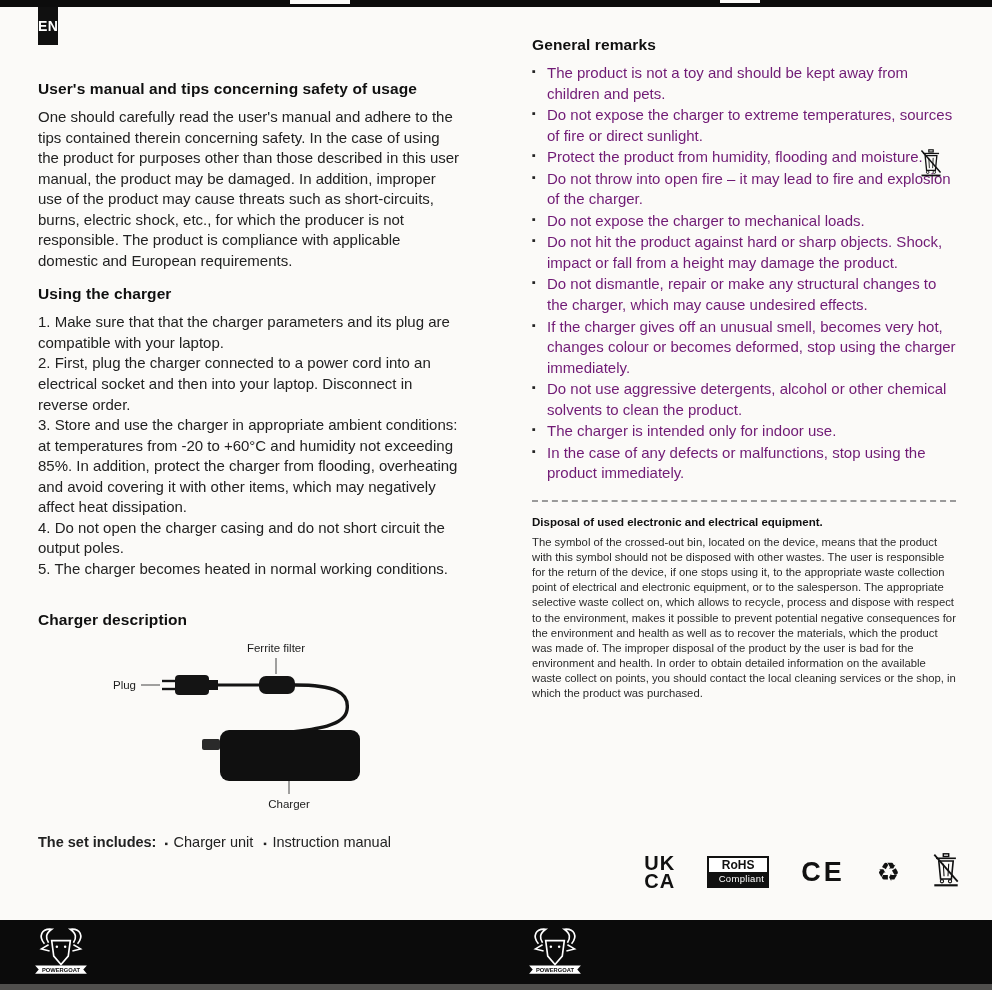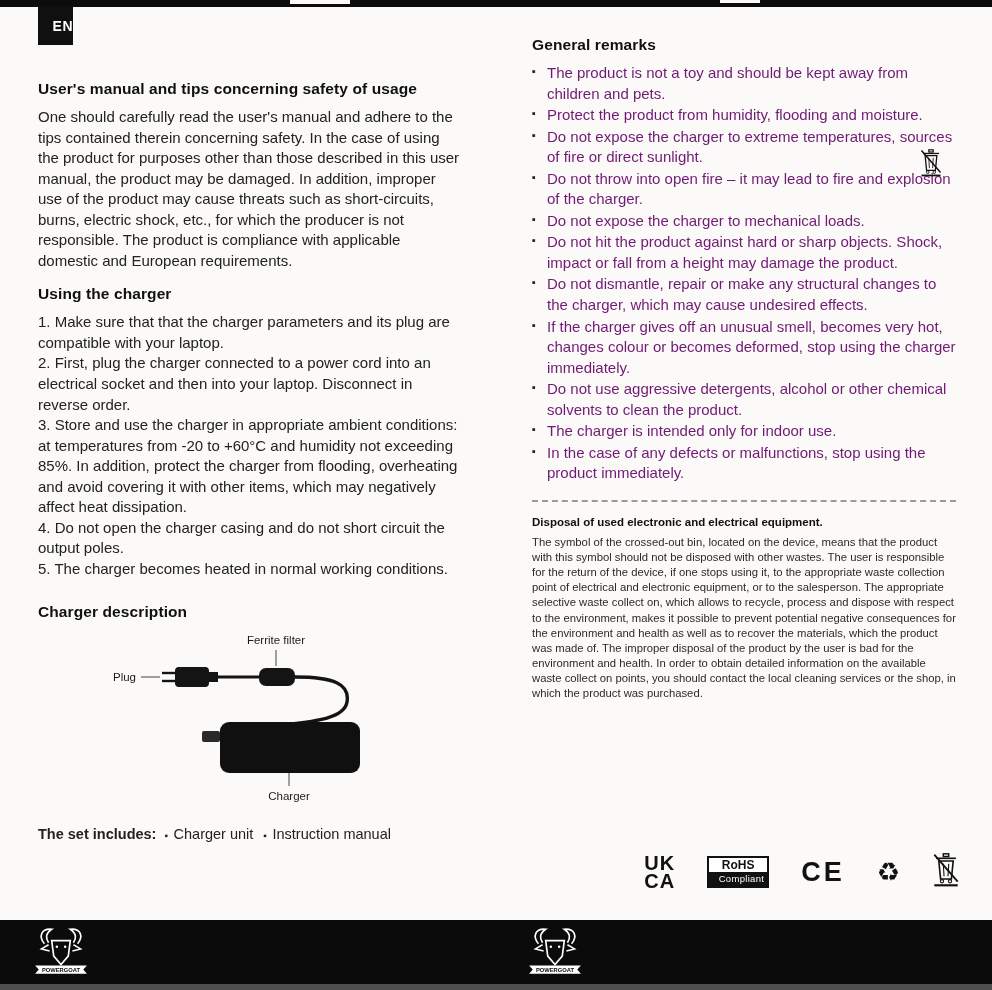--- a/index.html
+++ b/index.html
@@ -10,36 +10,36 @@
     color:#1e1e1e;
     position:relative;
     overflow:hidden;
   }
   .top-strip { position:absolute; top:0; left:0; right:0; height:7px; background:#0c0c0c; }
   .top-strip-notch { position:absolute; top:0; left:290px; width:60px; height:4px; background:#fbfaf8; }
   .top-strip-notch2 { position:absolute; top:0; left:720px; width:40px; height:3px; background:#fbfaf8; }
 
   .lang-badge {
     position:absolute; top:7px; left:38px;
-    width:35px; height:38px; background:#101010;
+    width:20px; height:38px; background:#101010;
     color:#fff; font-weight:bold; font-size:14px;
-    display:flex; align-items:center; justify-content:flex-end;
+    display:flex; align-items:center; justify-content:flex-start;
     letter-spacing:0.5px;
   }
 
   .col-left  { position:absolute; left:38px;  top:80px; width:426px; }
   .col-right { position:absolute; left:532px; top:36px; width:424px; }
 
   h2.section {
     font-size:15.5px; font-weight:bold; color:#101010;
     margin-bottom:9px; letter-spacing:0.1px;
   }
   .body-text { font-size:15px; line-height:1.37; margin-bottom:14px; color:#222; }
 
-  .steps { margin-bottom:24px; }
+  .steps { margin-bottom:32px; }
   .step { font-size:15px; line-height:1.37; color:#222; }
 
   ul.remarks { list-style:none; margin-bottom:16px; }
   ul.remarks li {
     position:relative; padding-left:15px;
     font-size:15px; line-height:1.37; color:#701a75;
     margin-bottom:1px;
   }
   ul.remarks li::before {
     content:"\25AA";
@@ -145,22 +145,22 @@
     <span class="set-item">Charger unit</span><span class="set-item">Instruction manual</span></span>
   </div>
 </div>
 
 <div class="col-right">
 
   <h2 class="section">General remarks</h2>
   <ul class="remarks">
 
   <li>The product is not a toy and should be kept away from children and pets.</li>
+      <li>Do not expose the charger to extreme temperatures, sources of fire or direct sunlight.</li>
       <li>Protect the product from humidity, flooding and moisture.</li>
-      <li>Do not expose the charger to extreme temperatures, sources of fire or direct sunlight.</li>
       <li>Do not throw into open fire – it may lead to fire and explosion of the charger.</li>
       <li>Do not expose the charger to mechanical loads.</li>
       <li>Do not hit the product against hard or sharp objects. Shock, impact or fall from a height may damage the product.</li>
       <li>Do not dismantle, repair or make any structural changes to the charger, which may cause undesired effects.</li>
       <li>If the charger gives off an unusual smell, becomes very hot, changes colour or becomes deformed, stop using the charger immediately.</li>
       <li>Do not use aggressive detergents, alcohol or other chemical solvents to clean the product.</li>
       <li>The charger is intended only for indoor use.</li>
       <li>In the case of any defects or malfunctions, stop using the product immediately.</li>
     </ul>
 

